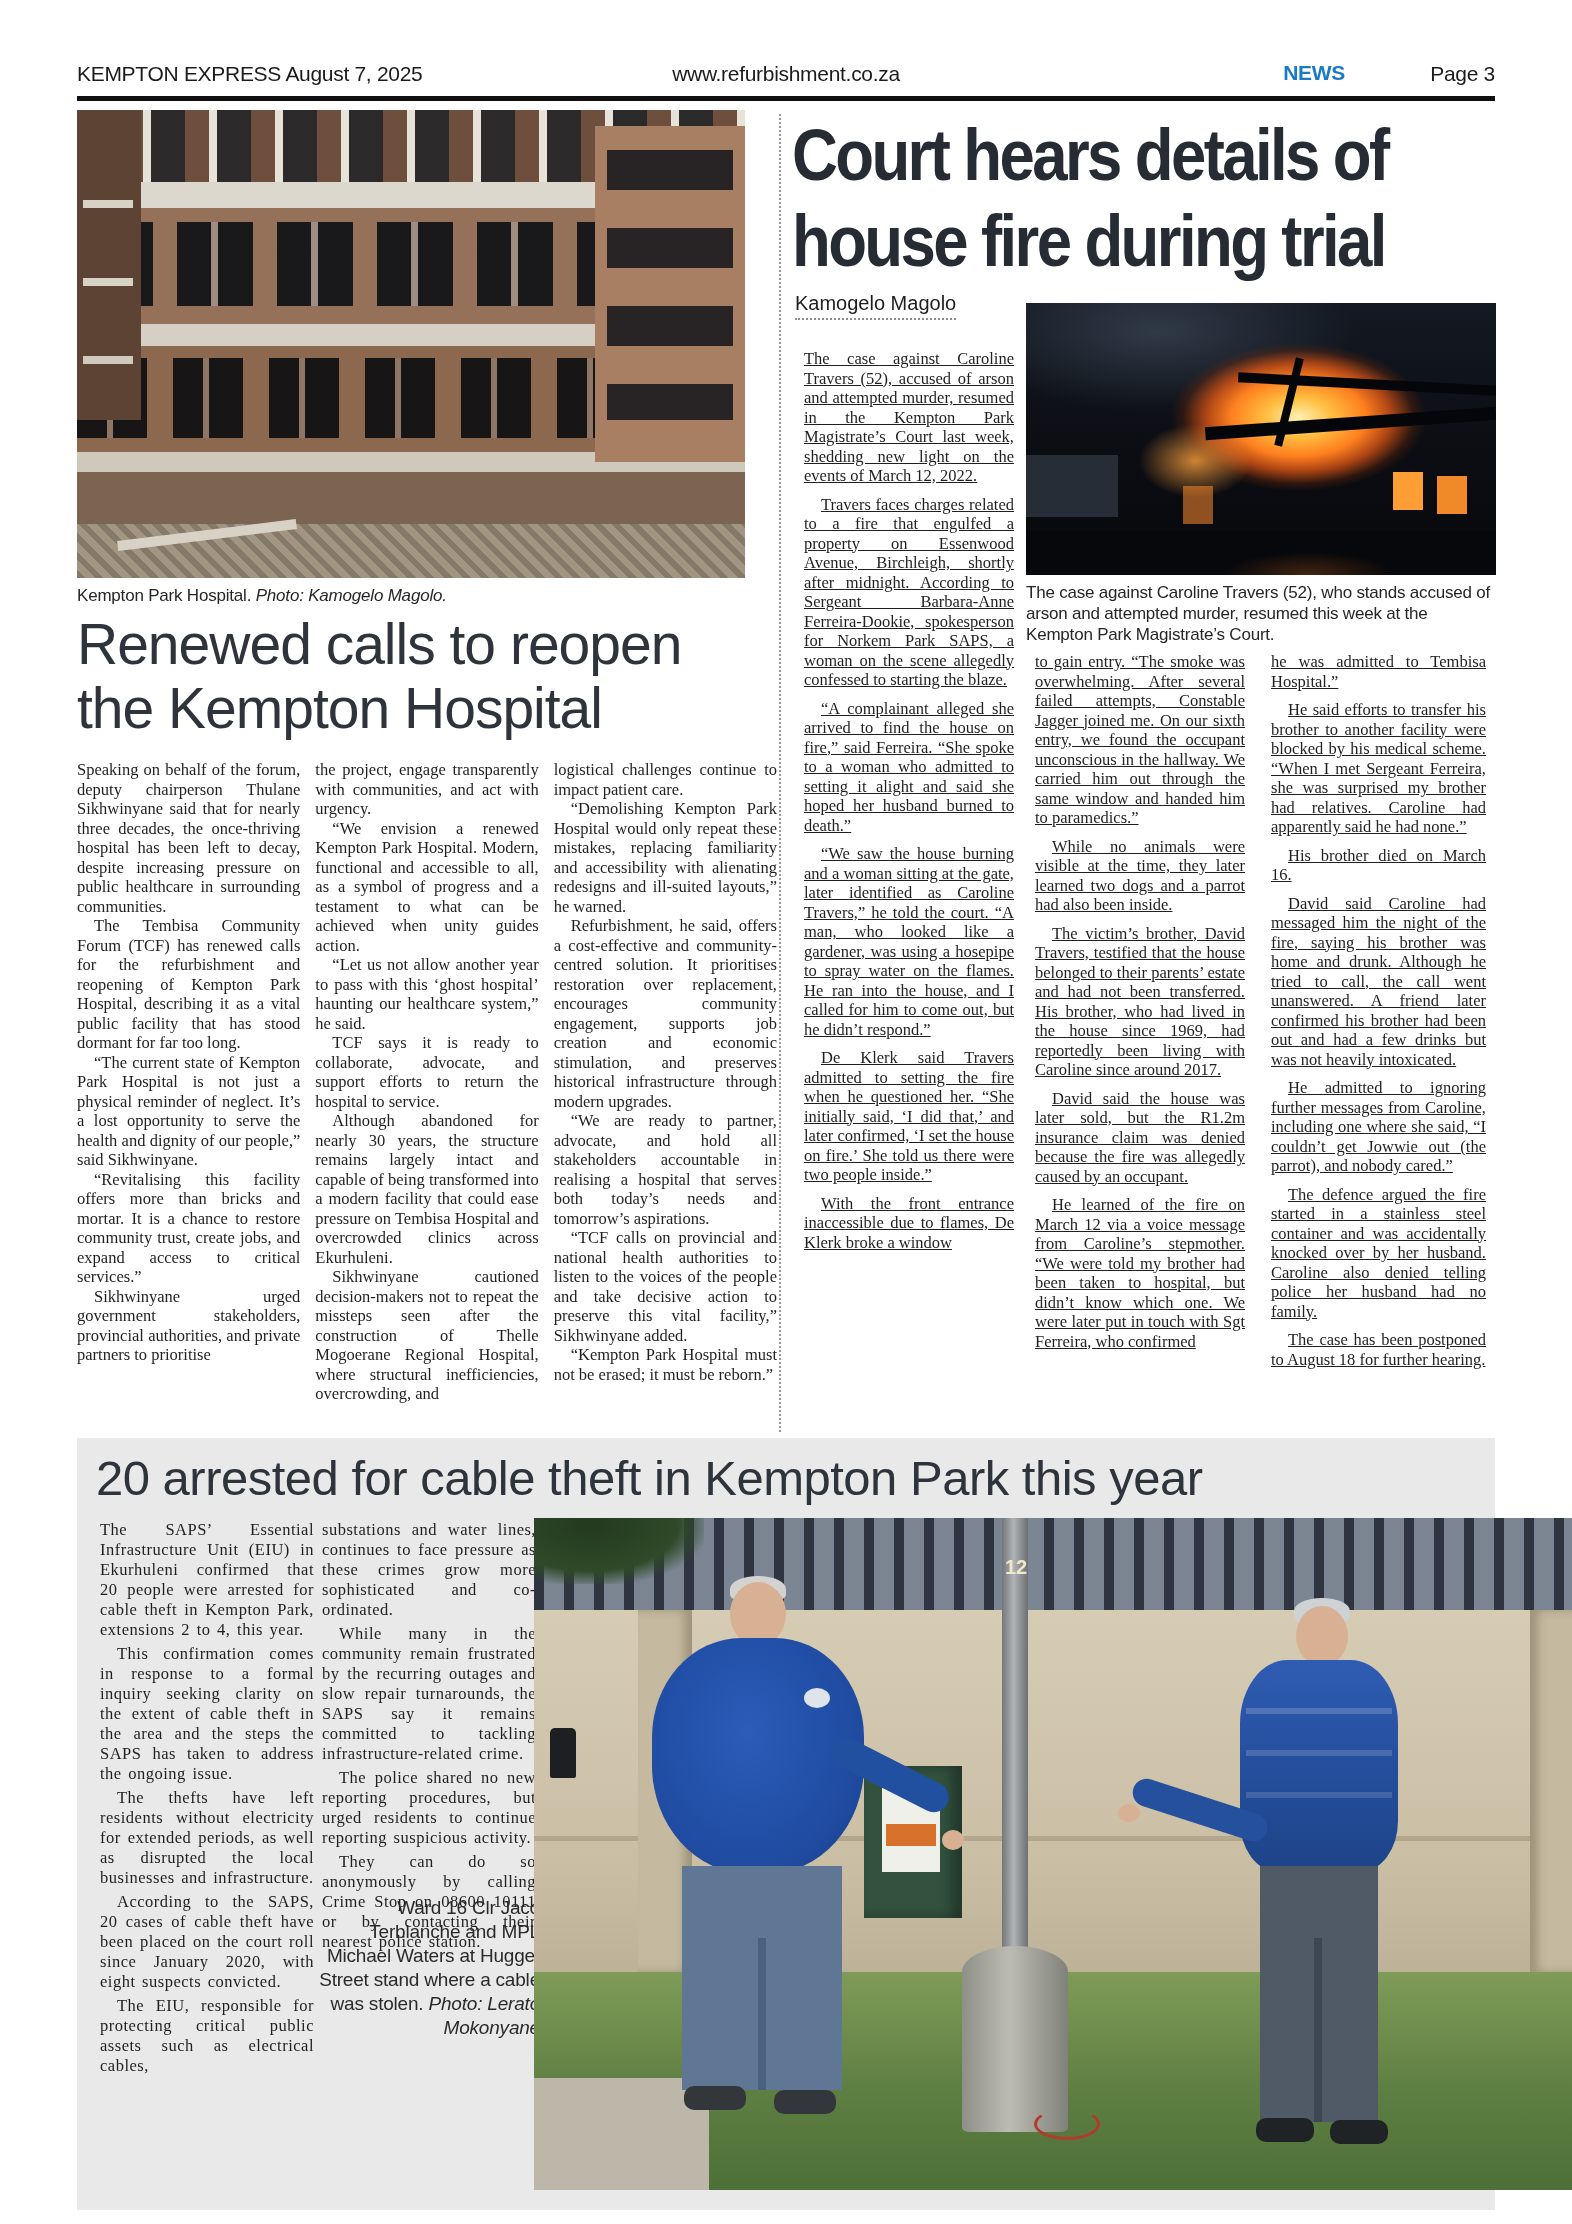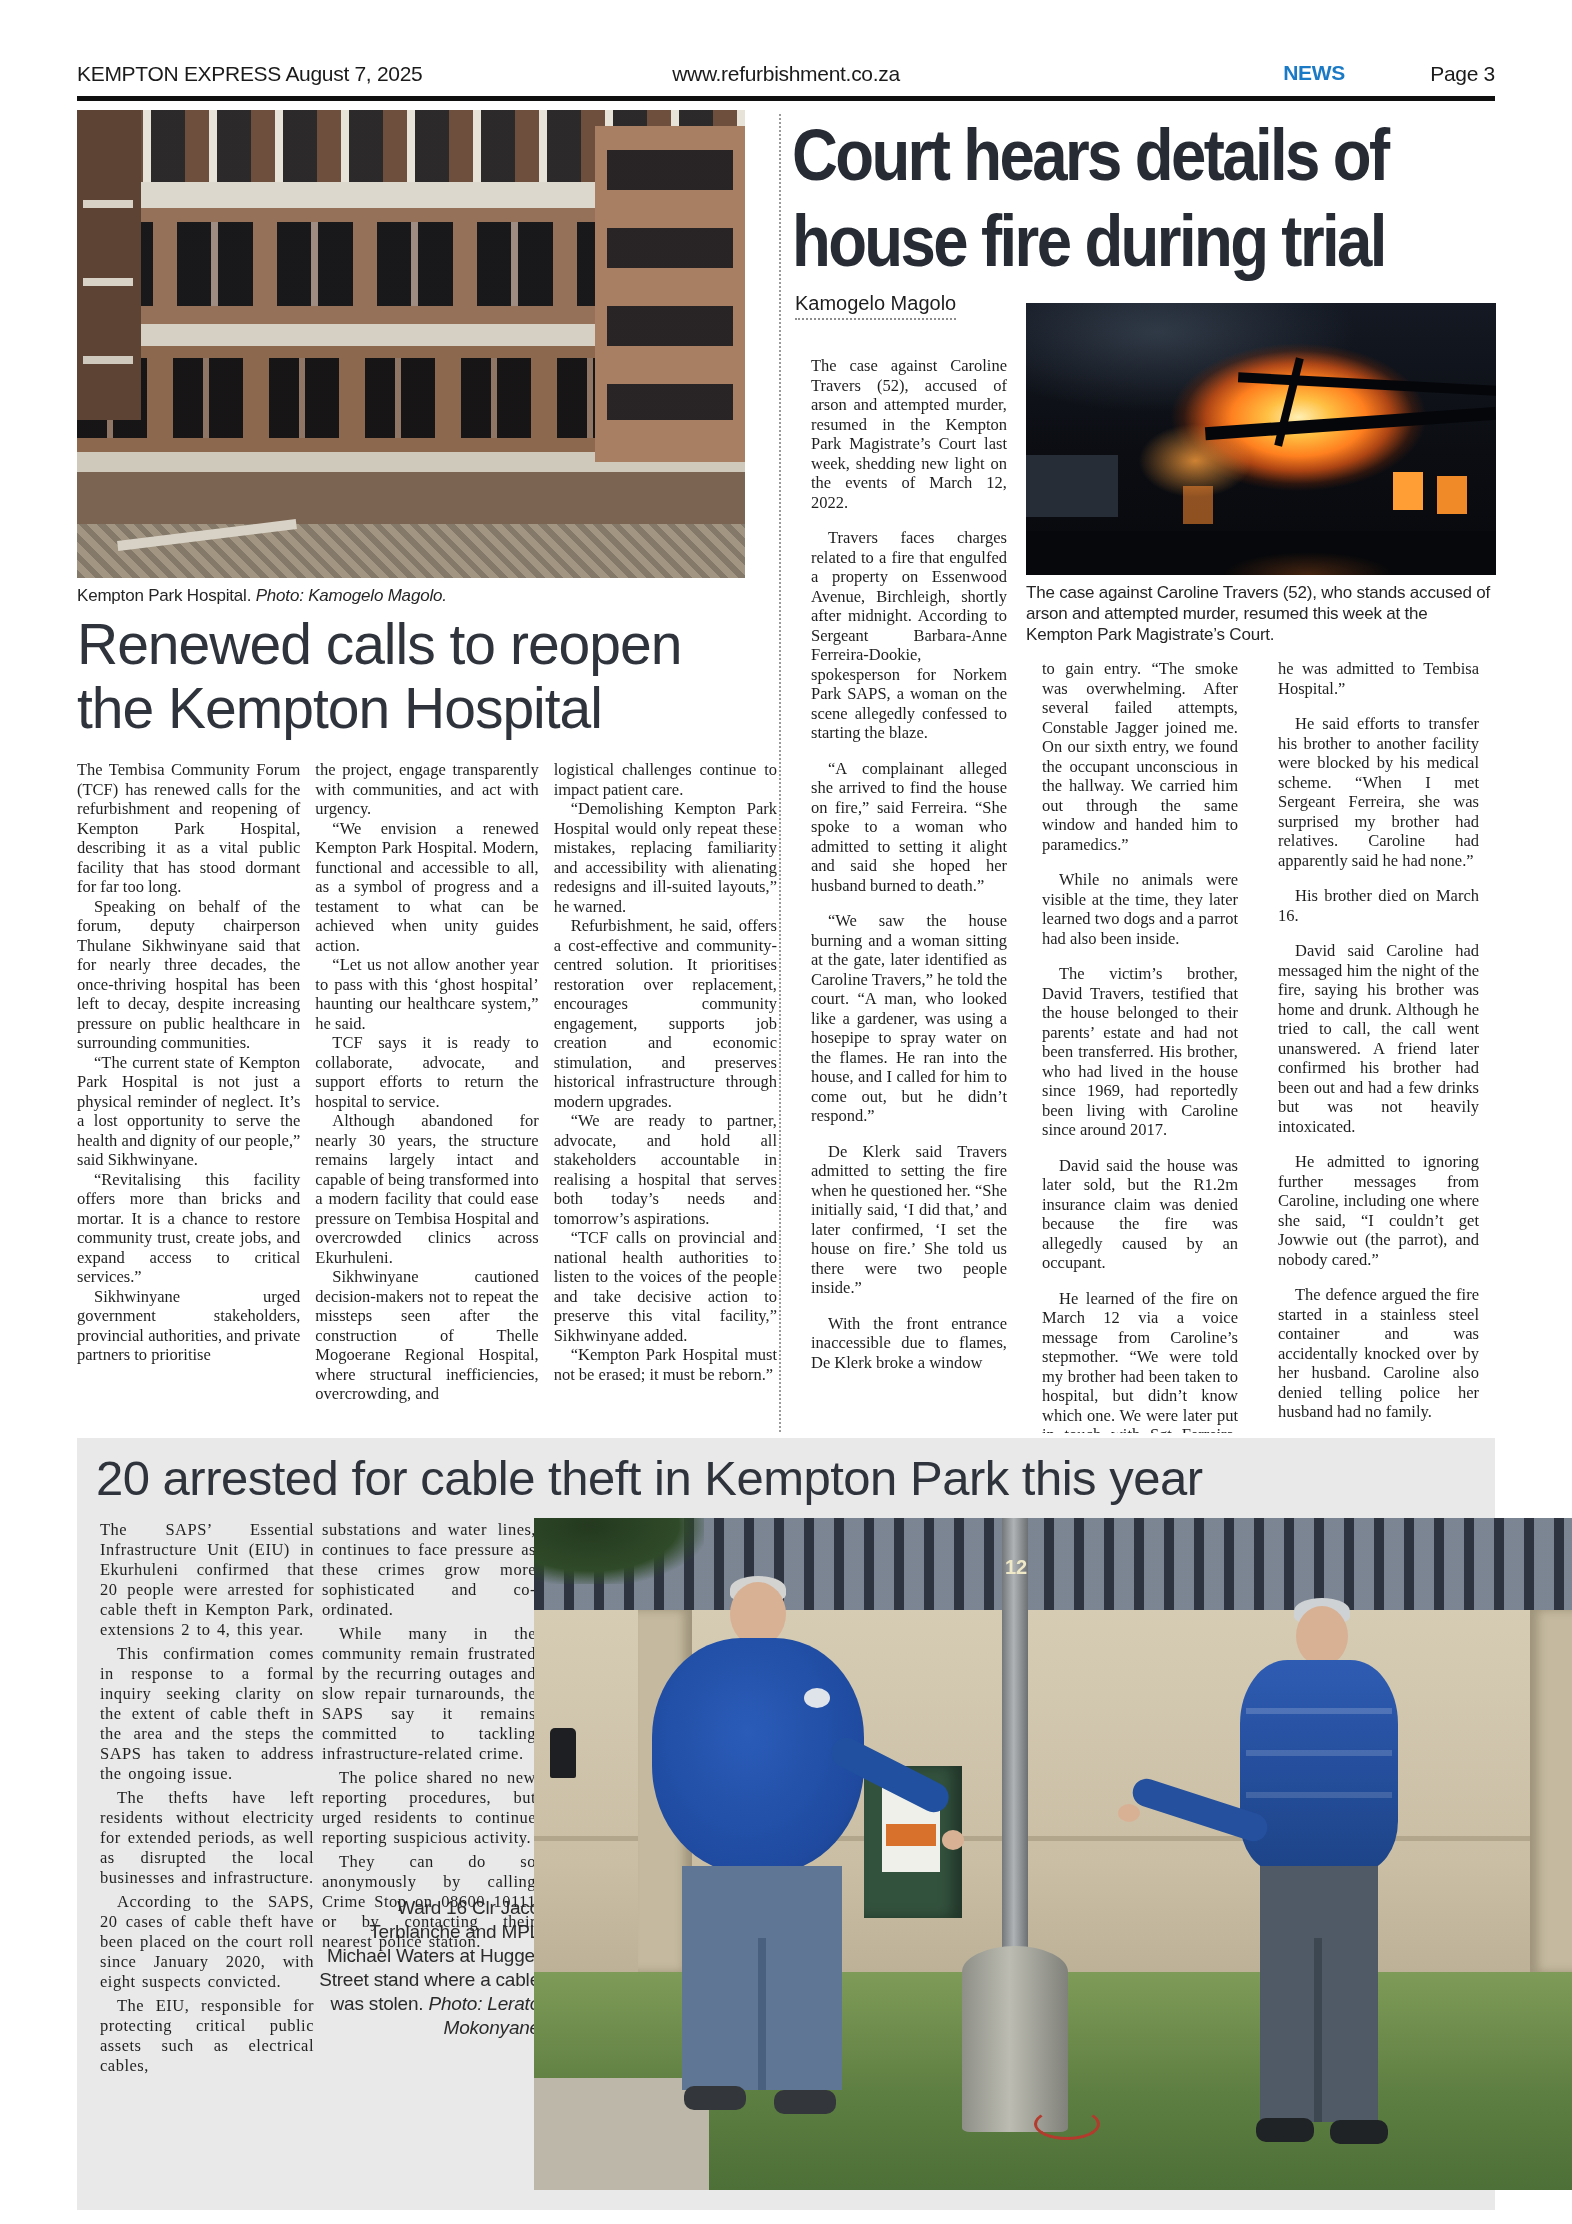--- a/index.html
+++ b/index.html
@@ -55,21 +55,21 @@
 
   .vrule{position:absolute;left:779px;top:114px;height:1318px;border-left:2px dotted #9a9a9a;}
 
   
   .court-h{position:absolute;left:792px;top:112px;width:710px;font-family:"Liberation Sans",sans-serif;font-weight:bold;font-size:73px;line-height:86px;color:#262b34;letter-spacing:-3px;}
   .court-h .hl{transform:scaleX(.87);transform-origin:left center;white-space:nowrap;}
   .byline{position:absolute;left:795px;top:292px;font-family:"Liberation Sans",sans-serif;font-size:20px;color:#1e1e1e;}
   .byline span{display:inline-block;border-bottom:2px dotted #8d8d8d;padding-bottom:3px;}
 
   .bodycol{position:absolute;font-size:16.5px;line-height:19.5px;text-align:justify;overflow:hidden;}
-  .bodycol p{margin:16px;}
+  .bodycol p{margin:9px;text-decoration:underline;}
   .bodycol p + p{text-indent:17px;}
   .c1{left:795px;top:340px;width:228px;max-height:1092px;}
   .c2{left:1026px;top:643px;width:228px;max-height:790px;}
   .c3{left:1262px;top:643px;width:233px;max-height:790px;}
   .fire-cap{left:1026px;top:582px;width:470px;}
 
   
   .ren-h{position:absolute;left:77px;top:612px;width:700px;font-family:"Liberation Sans",sans-serif;font-size:57px;line-height:64px;color:#2f343c;letter-spacing:-1px;}
   .ren-cols{position:absolute;left:77px;top:760px;width:700px;display:flex;gap:15px;max-height:676px;overflow:hidden;}
   .ren-cols .rc{flex:1;font-size:16.5px;line-height:19.5px;text-align:justify;}
@@ -211,22 +211,22 @@
       <p>The defence argued the fire started in a stainless steel container and was accidentally knocked over by her husband. Caroline also denied telling police her husband had no family.</p>
       <p>The case has been postponed to August 18 for further hearing.</p>
     </div>
 
   <div class="ren-h">
     <div>Renewed calls to reopen</div>
     <div>the Kempton Hospital</div>
   </div>
   <div class="ren-cols">
     <div class="rc">
+        <p>Speaking on behalf of the forum, deputy chairperson Thulane Sikhwinyane said that for nearly three decades, the once-thriving hospital has been left to decay, despite increasing pressure on public healthcare in surrounding communities.</p>
         <p>The Tembisa Community Forum (TCF) has renewed calls for the refurbishment and reopening of Kempton Park Hospital, describing it as a vital public facility that has stood dormant for far too long.</p>
-        <p>Speaking on behalf of the forum, deputy chairperson Thulane Sikhwinyane said that for nearly three decades, the once-thriving hospital has been left to decay, despite increasing pressure on public healthcare in surrounding communities.</p>
         <p>“The current state of Kempton Park Hospital is not just a physical reminder of neglect. It’s a lost opportunity to serve the health and dignity of our people,” said Sikhwinyane.</p>
         <p>“Revitalising this facility offers more than bricks and mortar. It is a chance to restore community trust, create jobs, and expand access to critical services.”</p>
         <p>Sikhwinyane urged government stakeholders, provincial authorities, and private partners to prioritise</p>
       </div>
     <div class="rc">
         <p>the project, engage transparently with communities, and act with urgency.</p>
         <p>“We envision a renewed Kempton Park Hospital. Modern, functional and accessible to all, as a symbol of progress and a testament to what can be achieved when unity guides action.</p>
         <p>“Let us not allow another year to pass with this ‘ghost hospital’ haunting our healthcare system,” he said.</p>
         <p>TCF says it is ready to collaborate, advocate, and support efforts to return the hospital to service.</p>
         <p>Although abandoned for nearly 30 years, the structure remains largely intact and capable of being transformed into a modern facility that could ease pressure on Tembisa Hospital and overcrowded clinics across Ekurhuleni.</p>

